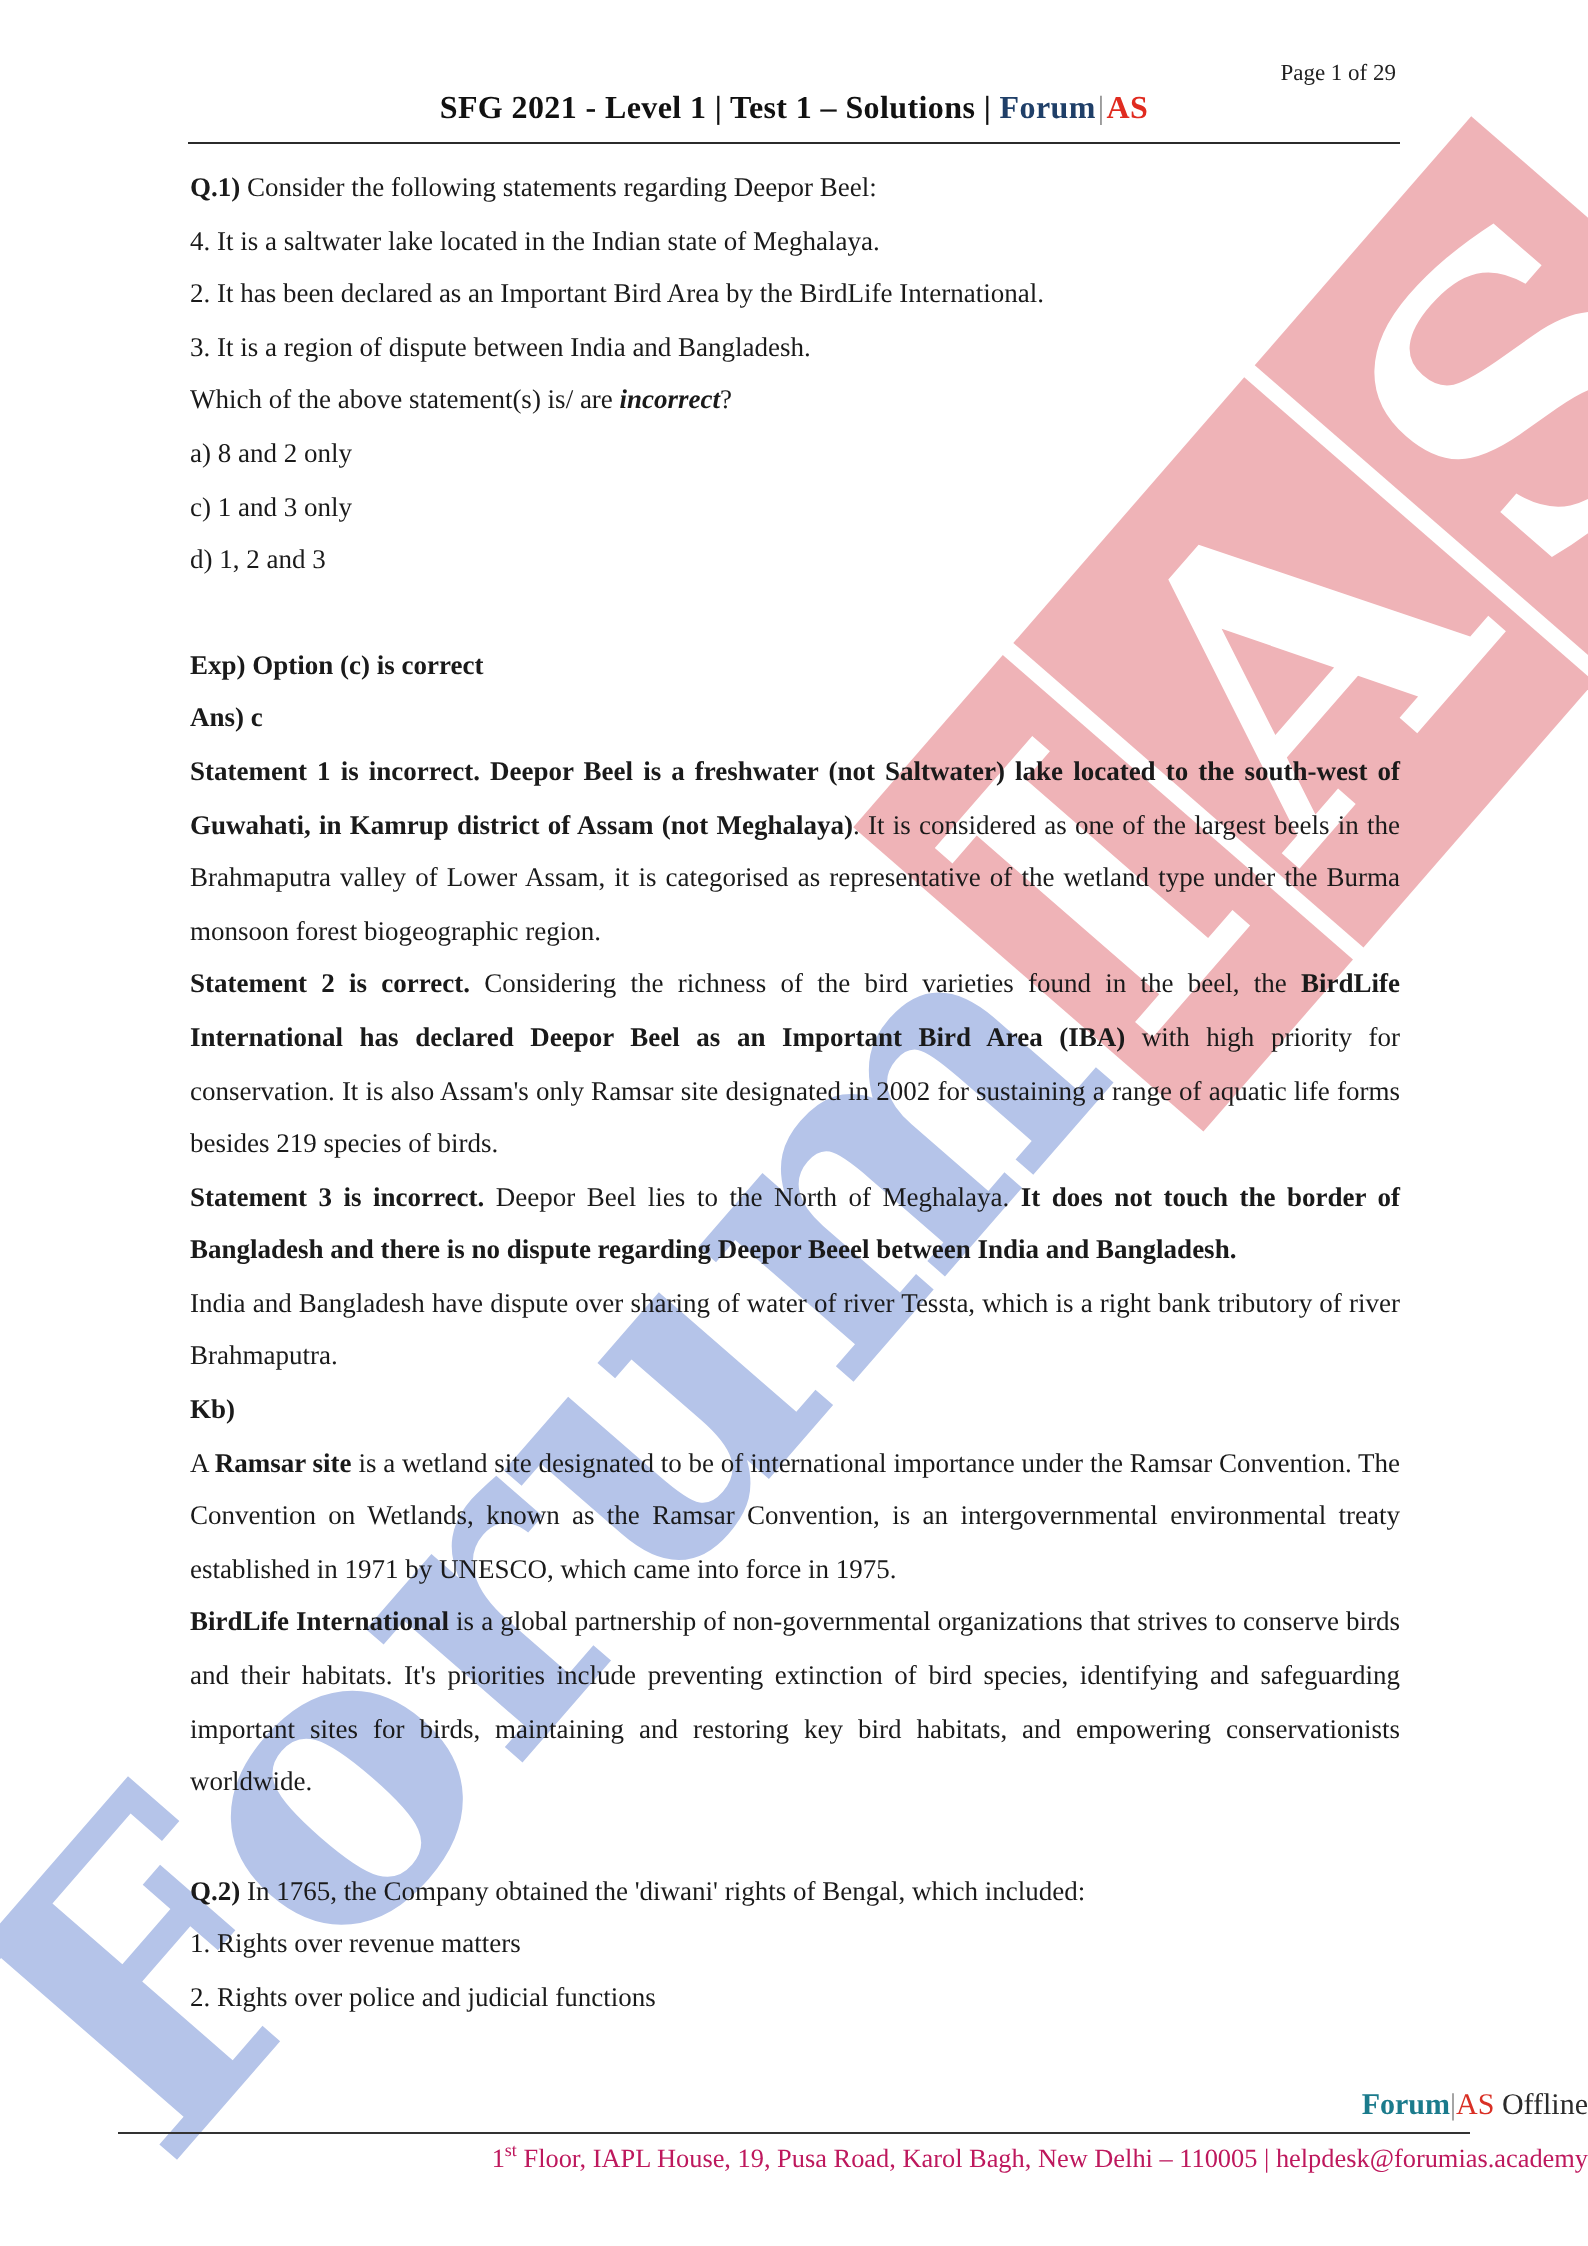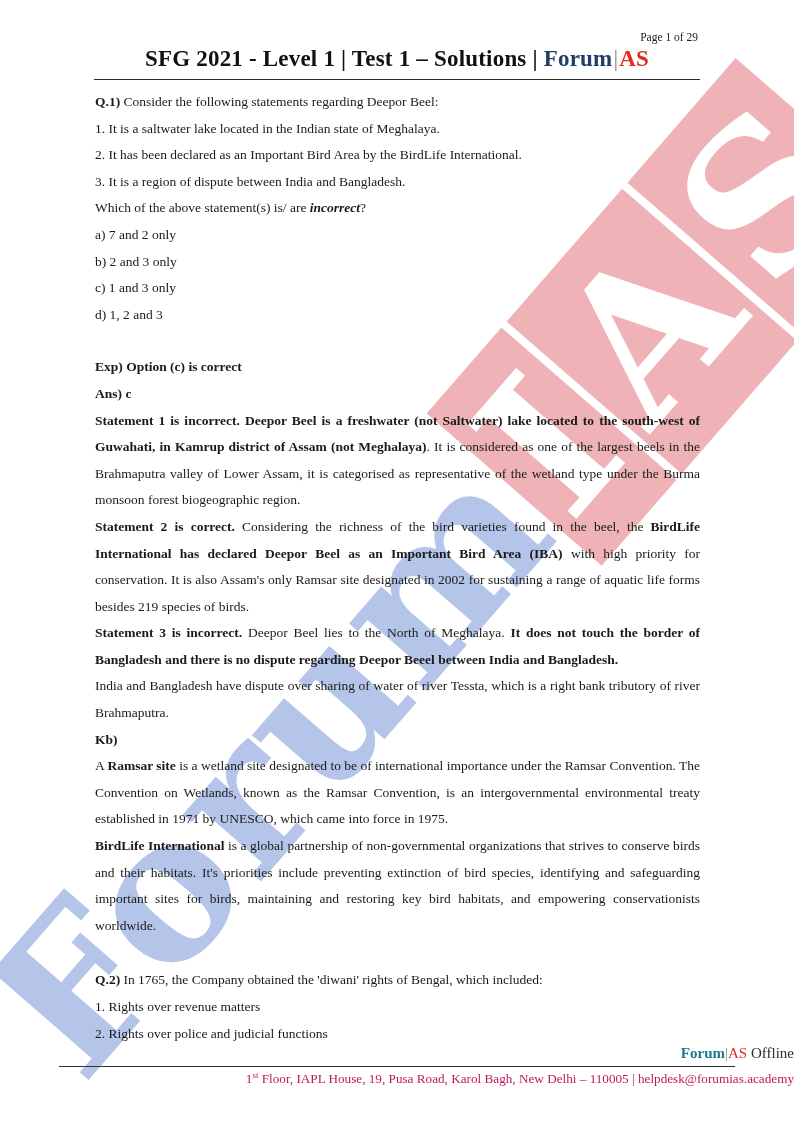--- a/index.html
+++ b/index.html
@@ -35,21 +35,21 @@
     padding:14px 10px 20px 10px;
     margin:0 4px;
   }
   
   .page-number{
     position:absolute;top:31px;right:96px;
     font-size:11.5px;color:#222;z-index:2;
   }
   .header{position:relative;z-index:1;padding-top:46px;text-align:center;}
   .header-title{
-    font-size:23px;font-weight:bold;color:#111;
+    font-size:16px;font-weight:bold;color:#111;
     letter-spacing:0.2px;
   }
   .brand-forum{color:#1f3f68;font-weight:bold;}
   .brand-bar{color:#8a8a8a;font-weight:normal;padding:0 1px;}
   .brand-ias{color:#e02b20;font-weight:bold;}
   .header-rule{
     border:none;border-top:1.6px solid #2b2b2b;
     width:606px;margin:7px auto 0 auto;
   }
   
@@ -93,26 +93,25 @@
 
 <div class="header">
   <div class="header-title">
     <span>SFG 2021 - Level 1 | Test 1 – Solutions | </span><span class="brand-forum">Forum</span><span class="brand-bar">|</span><span class="brand-ias">AS</span>
   </div>
   <hr class="header-rule">
 </div>
 
 <div class="doc">
     <p class="line"><span class="b">Q.1)</span><span> Consider the following statements regarding Deepor Beel:</span></p>
-    <p class="line"><span>1. It is a saltwater lake located in the Indian state of Meghalaya.</span></p>
+    <p class="line"><span>4. It is a saltwater lake located in the Indian state of Meghalaya.</span></p>
     <p class="line"><span>2. It has been declared as an Important Bird Area by the BirdLife International.</span></p>
     <p class="line"><span>3. It is a region of dispute between India and Bangladesh.</span></p>
     <p class="line"><span>Which of the above statement(s) is/ are </span><span class="b i">incorrect</span><span>?</span></p>
-    <p class="line"><span>a) 7 and 2 only</span></p>
-    <p class="line"><span>b) 2 and 3 only</span></p>
+    <p class="line"><span>a) 8 and 2 only</span></p>
     <p class="line"><span>c) 1 and 3 only</span></p>
     <p class="line"><span>d) 1, 2 and 3</span></p>
     <div class="spacer"></div>
     <p class="line"><span class="b">Exp) Option (c) is correct</span></p>
     <p class="line"><span class="b">Ans) c</span></p>
     <p class="para"><span class="b">Statement 1 is incorrect. Deepor Beel is a freshwater (not Saltwater) lake located to the south-west of Guwahati, in Kamrup district of Assam (not Meghalaya)</span><span>. It is considered as one of the largest beels in the Brahmaputra valley of Lower Assam, it is categorised as representative of the wetland type under the Burma monsoon forest biogeographic region.</span></p>
     <p class="para"><span class="b">Statement 2 is correct.</span><span> Considering the richness of the bird varieties found in the beel, the </span><span class="b">BirdLife International has declared Deepor Beel as an Important Bird Area (IBA)</span><span> with high priority for conservation. It is also Assam's only Ramsar site designated in 2002 for sustaining a range of aquatic life forms besides 219 species of birds.</span></p>
     <p class="para"><span class="b">Statement 3 is incorrect.</span><span> Deepor Beel lies to the North of Meghalaya. </span><span class="b">It does not touch the border of Bangladesh and there is no dispute regarding Deepor Beeel between India and Bangladesh.</span></p>
     <p class="para"><span>India and Bangladesh have dispute over sharing of water of river Tessta, which is a right bank tributory of river Brahmaputra.</span></p>
     <p class="line"><span class="b">Kb)</span></p>

